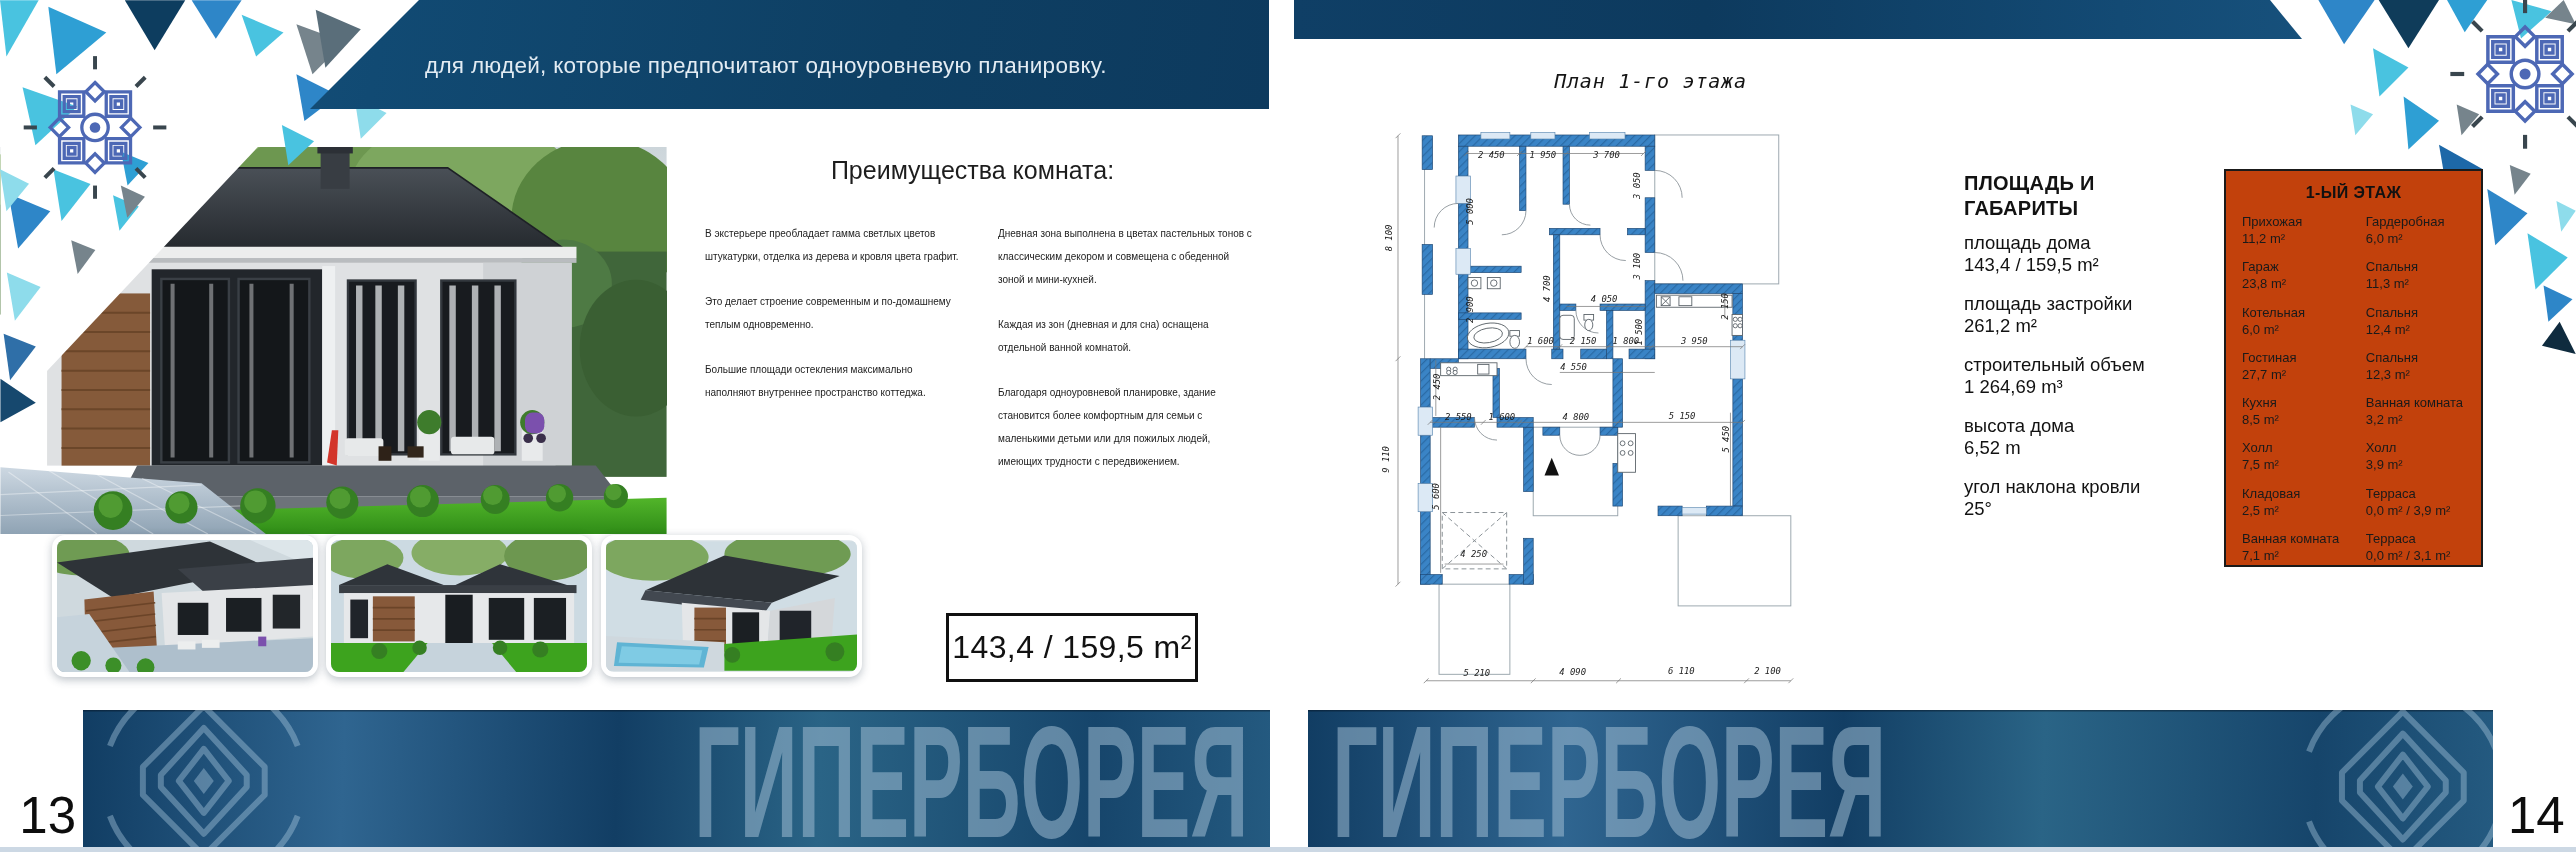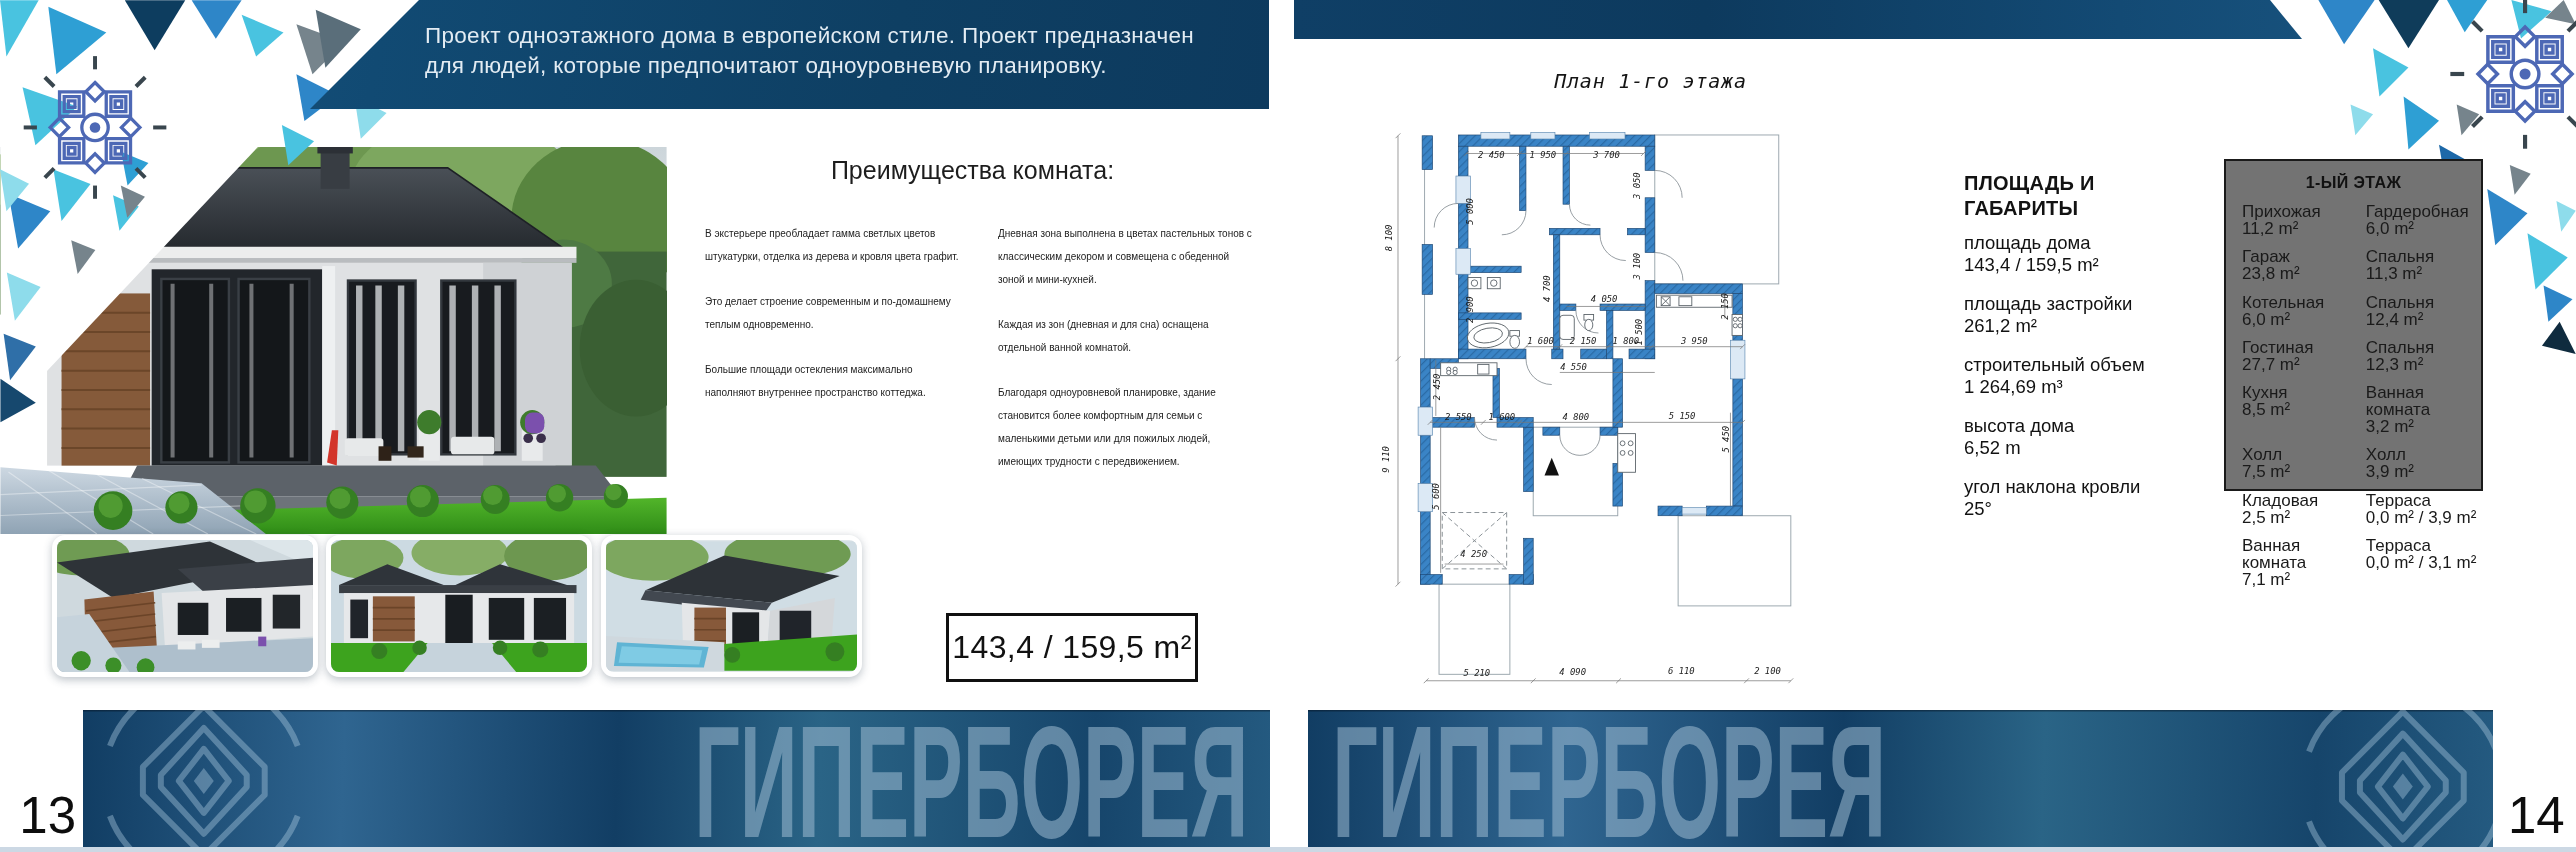--- a/index.html
+++ b/index.html
@@ -39,24 +39,24 @@
   .plan-title{left:1546px;top:69px;width:209px;text-align:center;
     font-family:"DejaVu Sans Mono", monospace;font-style:italic;font-size:20px;color:#151515;letter-spacing:0.8px;}
 
   .specs{left:1964px;top:171px;width:242px;color:#121212;}
   .specs-heading{font-size:20px;line-height:25px;font-weight:700;letter-spacing:0.3px;}
   .spec-items{margin-top:11.3px;}
   .spec-item{margin-bottom:17px;}
   .spec-label{font-size:18.5px;line-height:22px;}
   .spec-value{font-size:18.5px;line-height:22px;}
 
-  .rooms-box{left:2224px;top:159px;width:259px;height:332px;border:2.4px solid #1a1a1a;background:#737373;box-sizing:border-box;}
+  .rooms-box{left:2224px;top:169px;width:259px;height:398px;border:2.4px solid #1a1a1a;background:#c2410c;box-sizing:border-box;}
   .rooms-title{position:absolute;left:0;top:13px;width:100%;text-align:center;font-size:16px;font-weight:700;letter-spacing:0.4px;color:#111;}
   .rooms-grid{position:absolute;left:16px;top:42px;display:grid;grid-template-columns:119px 118px;column-gap:4.8px;row-gap:11.3px;}
-  .room-cell{font-size:17px;line-height:17px;color:#1a1a1a;}
+  .room-cell{font-size:13px;line-height:17px;color:#1a1a1a;}
 
   
   .banner{top:710px;height:137px;overflow:hidden;
     background:linear-gradient(92deg,#113d63,#2f6590 22%,#123e64 45%,#2a6486 62%,#16456b 85%,#245a80);
     box-shadow:inset 0 1.6px 0 rgba(2,10,20,.4);}
   .banner-left{left:83px;width:1187px;}
   .banner-right{left:1308px;width:1185px;}
   .page-num{top:786px;font-size:51px;font-weight:500;color:#0d0d0d;}
   .pn-left{left:19.3px;}
   .pn-right{left:2508px;}
@@ -277,21 +277,20 @@
       <polygon points="150,230 180,244 158,270" fill="#76848c"></polygon>
       <polygon points="368,92 420,118 378,150" fill="#2e86c8"></polygon>
       <polygon points="350,155 390,175 358,205" fill="#49c3e0"></polygon>
       <polygon points="392,12 448,36 404,84" fill="#5a6e7a"></polygon>
       <polygon points="440,120 480,140 448,172" fill="#8edceb"></polygon>
     </g>
     <use href="#mandala" x="0" y="0" transform="translate(118,158) scale(0.82)"></use>
   </svg>
 
   <div class="abs header-band">
-    <div class="line l1">Проект одноэтажного дома в европейском стиле. Проект предназначен</div>
     <div class="line l2">для людей, которые предпочитают одноуровневую планировку.</div>
   </div>
 
   <div class="abs adv-title">Преимущества комната:</div>
   <div class="abs adv-col col1">
     <p>В экстерьере преобладает гамма светлых цветов штукатурки, отделка из дерева и кровля цвета графит.</p>
     <p>Это делает строение современным и по-домашнему теплым одновременно.</p>
     <p>Большие площади остекления максимально наполняют внутреннее пространство коттеджа.</p>
   </div>
   <div class="abs adv-col col2">

